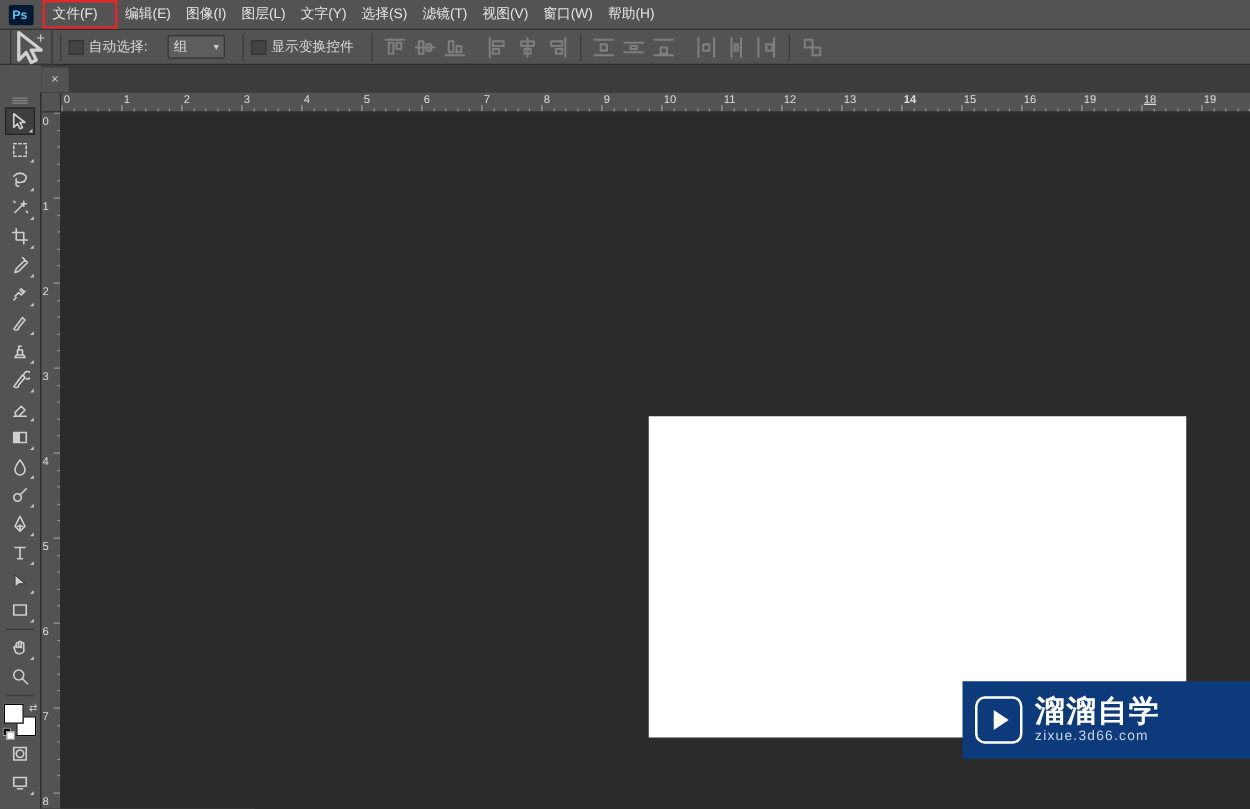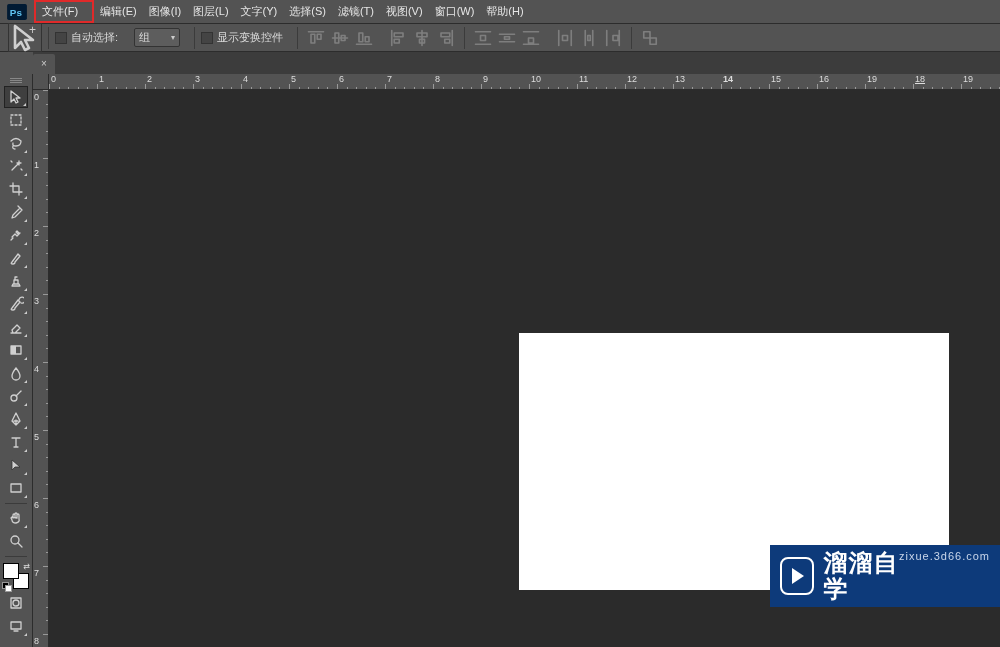--- a/index.html
+++ b/index.html
@@ -56,21 +56,21 @@
   .ruler-corner{ position:absolute; left:0; top:0; width:16px; height:16px; background:#535353; border-right:1px solid #2c2c2c; border-bottom:1px solid #2c2c2c;}
   .tick { position:absolute; background:#999;}
   .tick-lbl { position:absolute; color:#ddd; font-size:9px; }
   .canvas-view { position:absolute; left:16px; top:16px; right:0; bottom:0; background:#2b2b2b;}
   .doc { position:absolute; left:470px; top:243px; width:430px; height:257px; background:#fff; }
   
   
   .banner { position:absolute; right:0; bottom:40px; width:230px; height:62px; background:#0d3a7a; display:flex; align-items:center; padding:0 10px; gap:10px; }
   .banner .play { width:38px; height:38px; border:2px solid #fff; border-radius:8px; display:flex; align-items:center; justify-content:center;}
   .banner .play::after{content:"";width:0;height:0;border-left:12px solid #fff;border-top:8px solid transparent;border-bottom:8px solid transparent;margin-left:3px;}
-  .banner .txtcol { display:flex; flex-direction:row; color:#fff; }
+  .banner .txtcol { display:flex; flex-direction:column; color:#fff; }
   .banner .big { font-size:24px; font-weight:bold; letter-spacing:1px; line-height:1.1;}
   .banner .small { font-size:11px; letter-spacing:1px; color:#c9d6ea;}
   
   .faint-text { position:absolute; color:#f1f1f1; font-size:22px; letter-spacing:4px; opacity:.38; }
   
   
   .st { stroke:#d0d0d0; stroke-width:1.3; fill:none; stroke-linecap:round; stroke-linejoin:round;}
   .fl { fill:#d0d0d0; }
 </style>
 </head>

